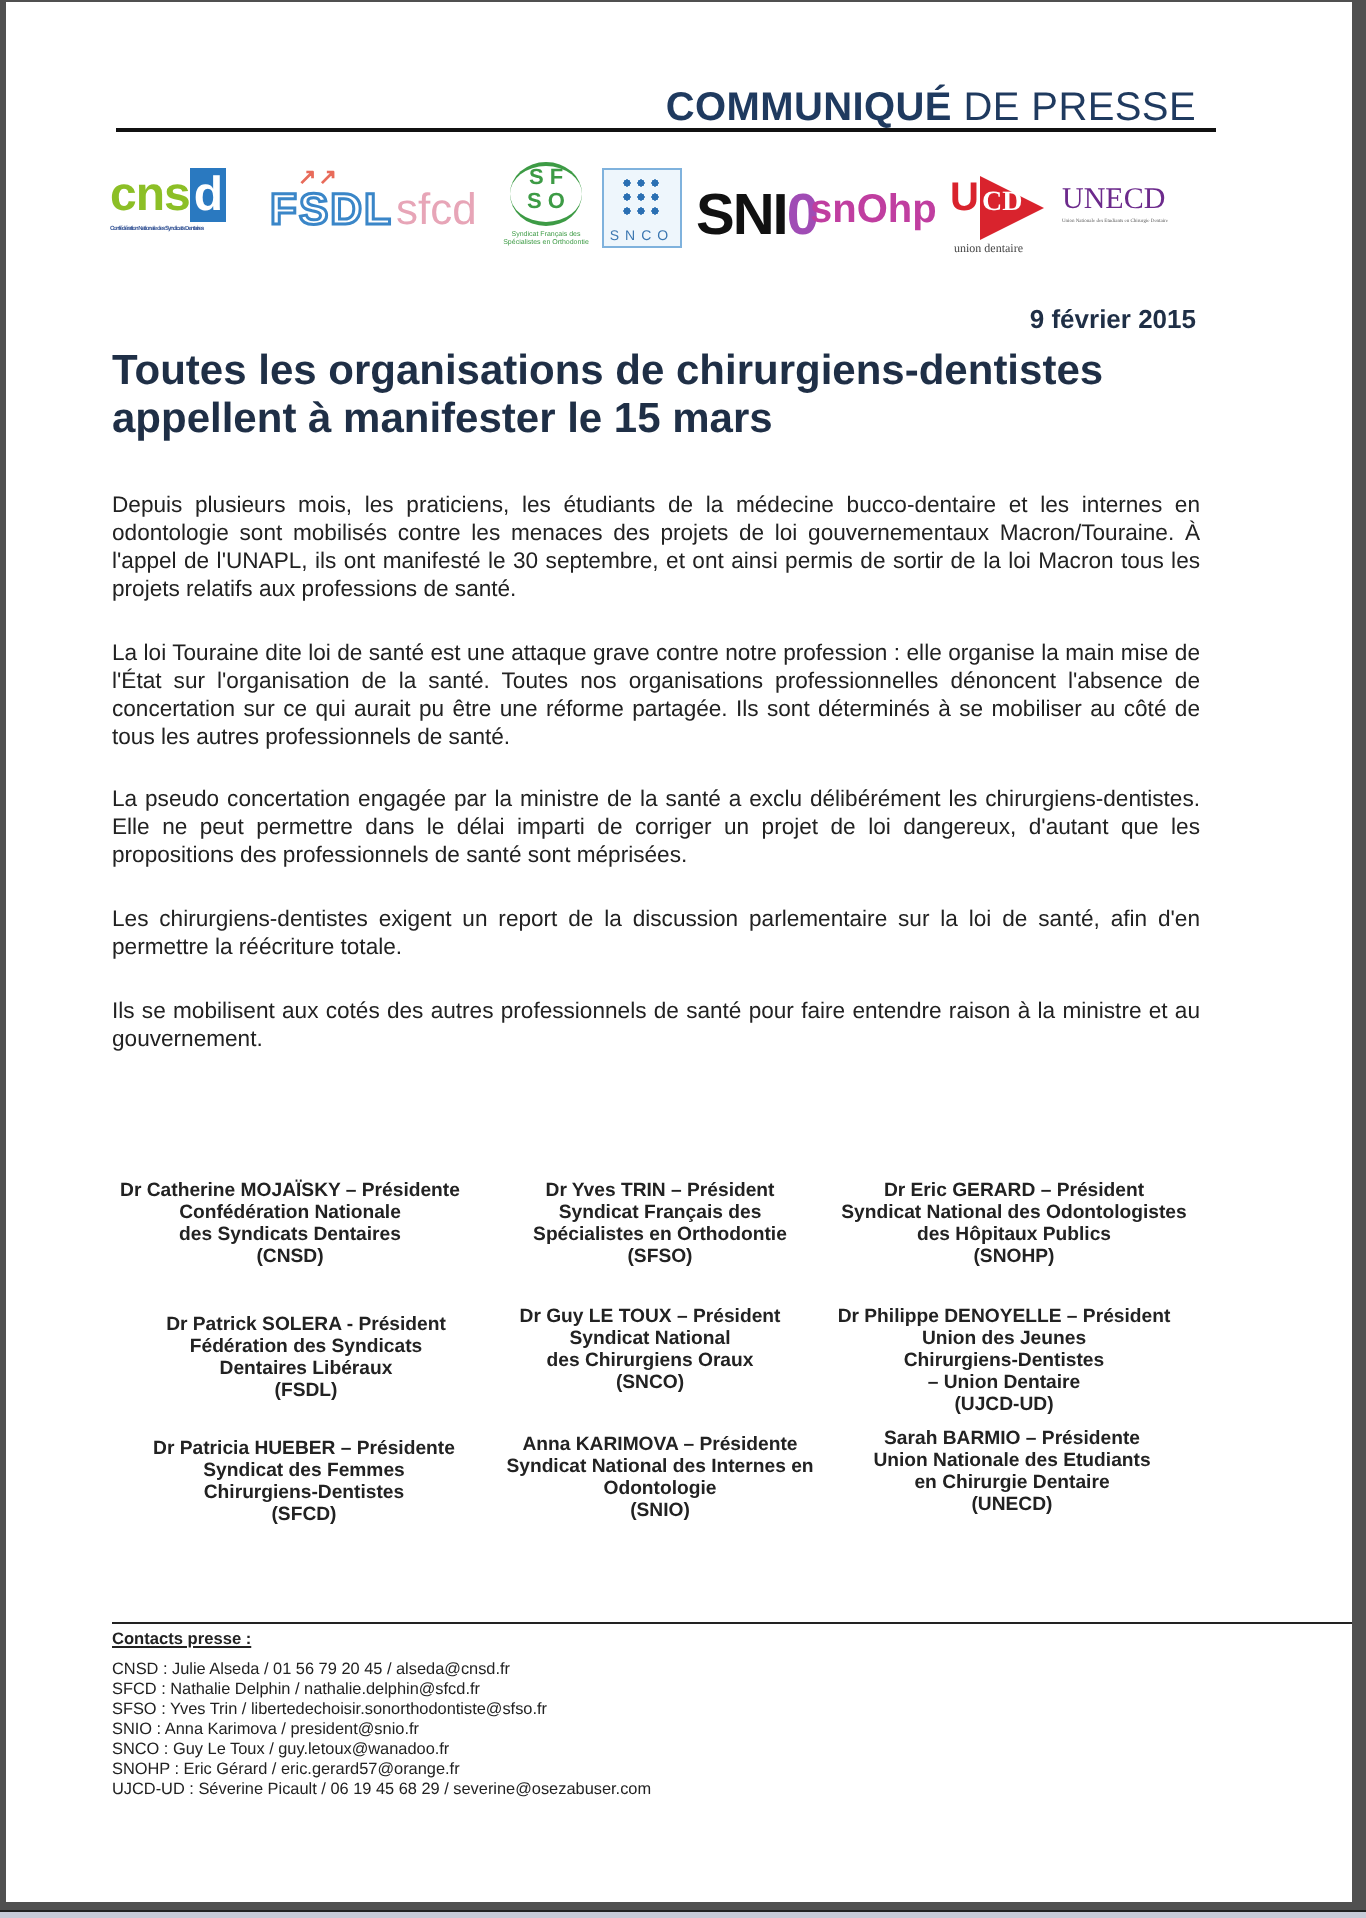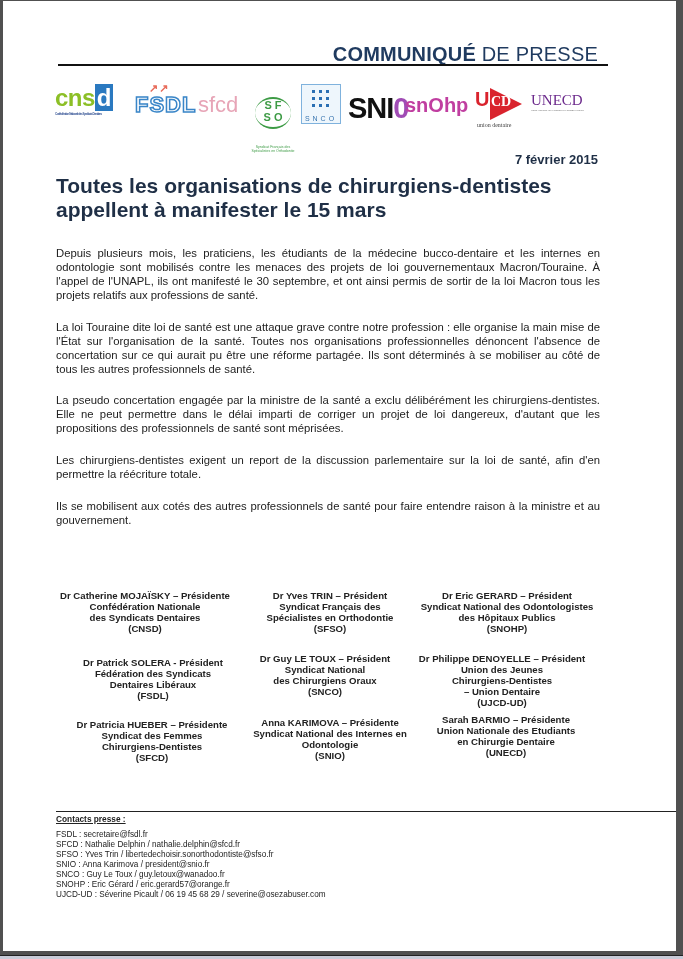--- a/index.html
+++ b/index.html
@@ -30,21 +30,21 @@
   }
   .logo { position:absolute; }
   .logo-cnsd { left:0; top:0; font-size:24px; font-weight:bold; color:#8cbf26; letter-spacing:-0.5px; }
   .logo-cnsd .d { background:#2a79c0; color:#fff; padding:0 2px; }
   .logo-cnsd .sub { position:absolute; left:0; top:28px; font-size:3px; color:#3b5998; width:70px; }
   .logo-fsdl { left:80px; top:8px; font-size:22px; font-weight:bold; color:#fff;
     -webkit-text-stroke:1.5px #3a86c8; letter-spacing:1px; }
   .logo-fsdl .arrows { position:absolute; left:14px; top:-10px; font-size:11px; color:#e86b5a; -webkit-text-stroke:0; }
   .logo-sfcd { left:143px; top:8px; font-size:22px; color:#e7a5b7; }
   .logo-sfso { left:196px; top:-3px; width:44px; text-align:center; }
-  .logo-sfso .mark { width:36px; height:28px; margin:16px auto; border-top:2px solid #3d9b45; border-bottom:2px solid #3d9b45;
+  .logo-sfso .mark { width:36px; height:28px; margin:0 auto; border-top:2px solid #3d9b45; border-bottom:2px solid #3d9b45;
     border-radius:50%; font-size:11px; font-weight:bold; color:#3d9b45; line-height:12px; }
   .logo-sfso .sub { font-size:3.5px; color:#3d9b45; line-height:4px; margin-top:2px; }
   .logo-snco { left:246px; top:0; width:38px; height:38px; border:1px solid #7fb2dd; background:#eef6fc; }
   .logo-snco .dots { position:absolute; left:8px; top:3px; width:22px; height:22px;
     background:radial-gradient(circle, #2a6fb3 35%, transparent 38%) 0 0/7px 7px; }
   .logo-snco .lbl { position:absolute; left:0; right:0; bottom:1px; text-align:center; font-size:7px; color:#3a76b0; letter-spacing:3px; }
   .logo-snio { left:293px; top:8px; font-size:29px; font-weight:bold; color:#111; letter-spacing:-1px; }
   .logo-snio .o { color:#a04cb5; }
   .logo-snohp { left:350px; top:10px; font-size:20px; font-weight:bold; color:#c03ea0; }
   .logo-ujcd { left:420px; top:4px; width:52px; }
@@ -111,21 +111,21 @@
       <div class="tri"></div>
       <div class="cd">CD</div>
       <div class="sub">union dentaire</div>
     </div>
     <div class="logo logo-unecd">
       <span>UNECD</span>
       <span class="sub">Union Nationale des Etudiants en Chirurgie Dentaire</span>
     </div>
   </div>
 
-  <div class="date">7 février 2015</div>
+  <div class="date">9 février 2015</div>
   <div class="title">Toutes les organisations de chirurgiens-dentistes appellent à manifester le 15 mars</div>
 
   <div class="body-text p1">Depuis plusieurs mois, les praticiens, les étudiants de la médecine bucco-dentaire et les internes en odontologie sont mobilisés contre les menaces des projets de loi gouvernementaux Macron/Touraine. À l'appel de l'UNAPL, ils ont manifesté le 30 septembre, et ont ainsi permis de sortir de la loi Macron tous les projets relatifs aux professions de santé.</div>
   <div class="body-text p2">La loi Touraine dite loi de santé est une attaque grave contre notre profession : elle organise la main mise de l'État sur l'organisation de la santé. Toutes nos organisations professionnelles dénoncent l'absence de concertation sur ce qui aurait pu être une réforme partagée. Ils sont déterminés à se mobiliser au côté de tous les autres professionnels de santé.</div>
   <div class="body-text p3">La pseudo concertation engagée par la ministre de la santé a exclu délibérément les chirurgiens-dentistes. Elle ne peut permettre dans le délai imparti de corriger un projet de loi dangereux, d'autant que les propositions des professionnels de santé sont méprisées.</div>
   <div class="body-text p4">Les chirurgiens-dentistes exigent un report de la discussion parlementaire sur la loi de santé, afin d'en permettre la réécriture totale.</div>
   <div class="body-text p5">Ils se mobilisent aux cotés des autres professionnels de santé pour faire entendre raison à la ministre et au gouvernement.</div>
 
   <div class="sig" style="left:47px; top:589px;">
     <div>Dr Catherine MOJAÏSKY – Présidente</div>
@@ -181,21 +181,21 @@
   <div class="sig" style="left:408px; top:713px;">
     <div>Sarah BARMIO – Présidente</div>
       <div>Union Nationale des Etudiants</div>
       <div>en Chirurgie Dentaire</div>
       <div>(UNECD)</div>
   </div>
 
   <div class="contacts-rule"></div>
   <div class="contacts-title">Contacts presse :</div>
   <div class="contacts">
-    <div>FSDL : secretaire@fsdl.fr</div>
+    <div>CNSD : Julie Alseda / 01 56 79 20 45 / alseda@cnsd.fr</div>
     <div>SFCD : Nathalie Delphin / nathalie.delphin@sfcd.fr</div>
     <div>SFSO : Yves Trin /  libertedechoisir.sonorthodontiste@sfso.fr</div>
     <div>SNIO : Anna Karimova / president@snio.fr</div>
     <div>SNCO : Guy Le Toux / guy.letoux@wanadoo.fr</div>
     <div>SNOHP : Eric Gérard / eric.gerard57@orange.fr</div>
     <div>UJCD-UD : Séverine Picault / 06 19 45 68 29 / severine@osezabuser.com</div>
   </div>
 </div>
 
 <div class="bottom-strip"></div>

